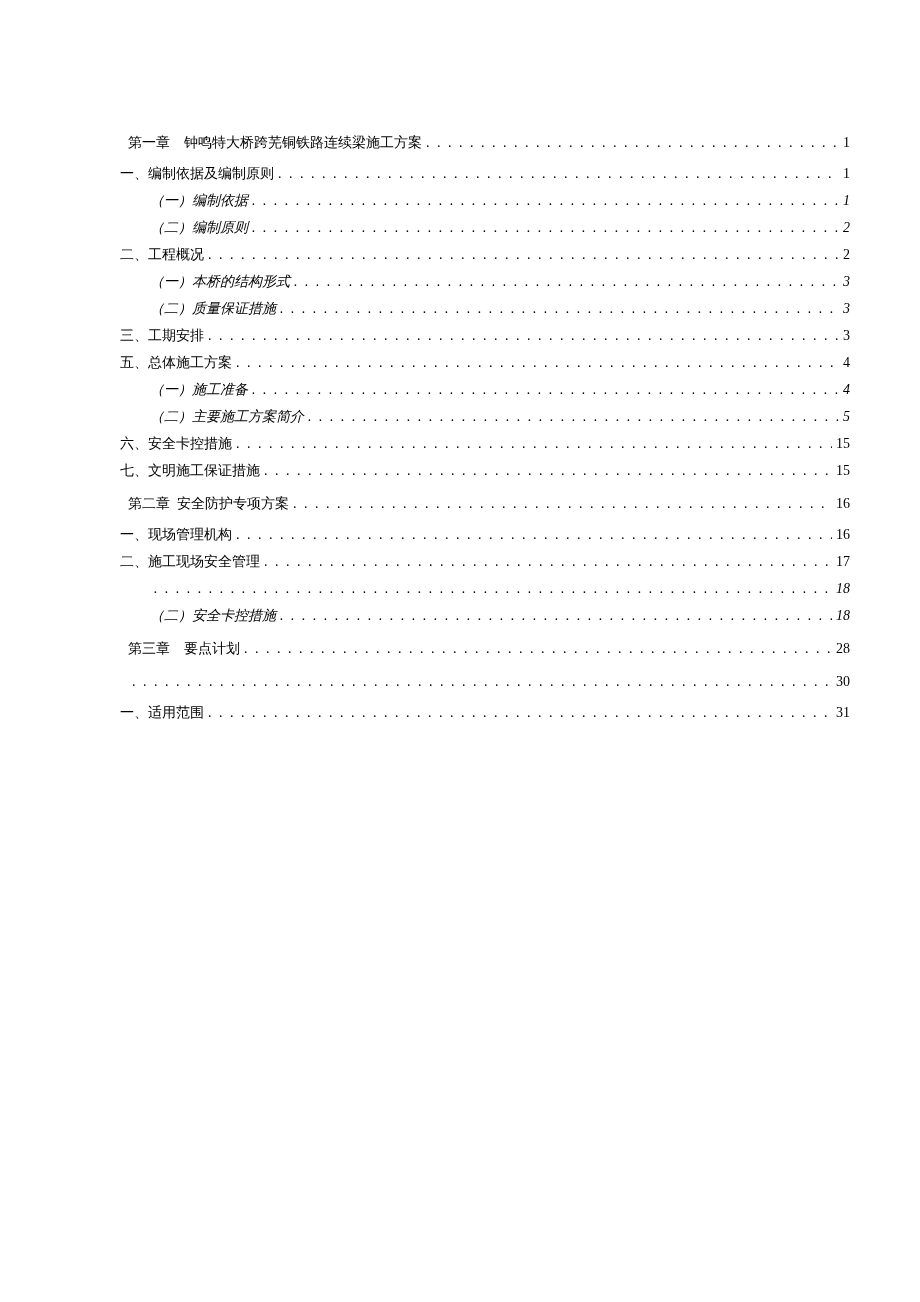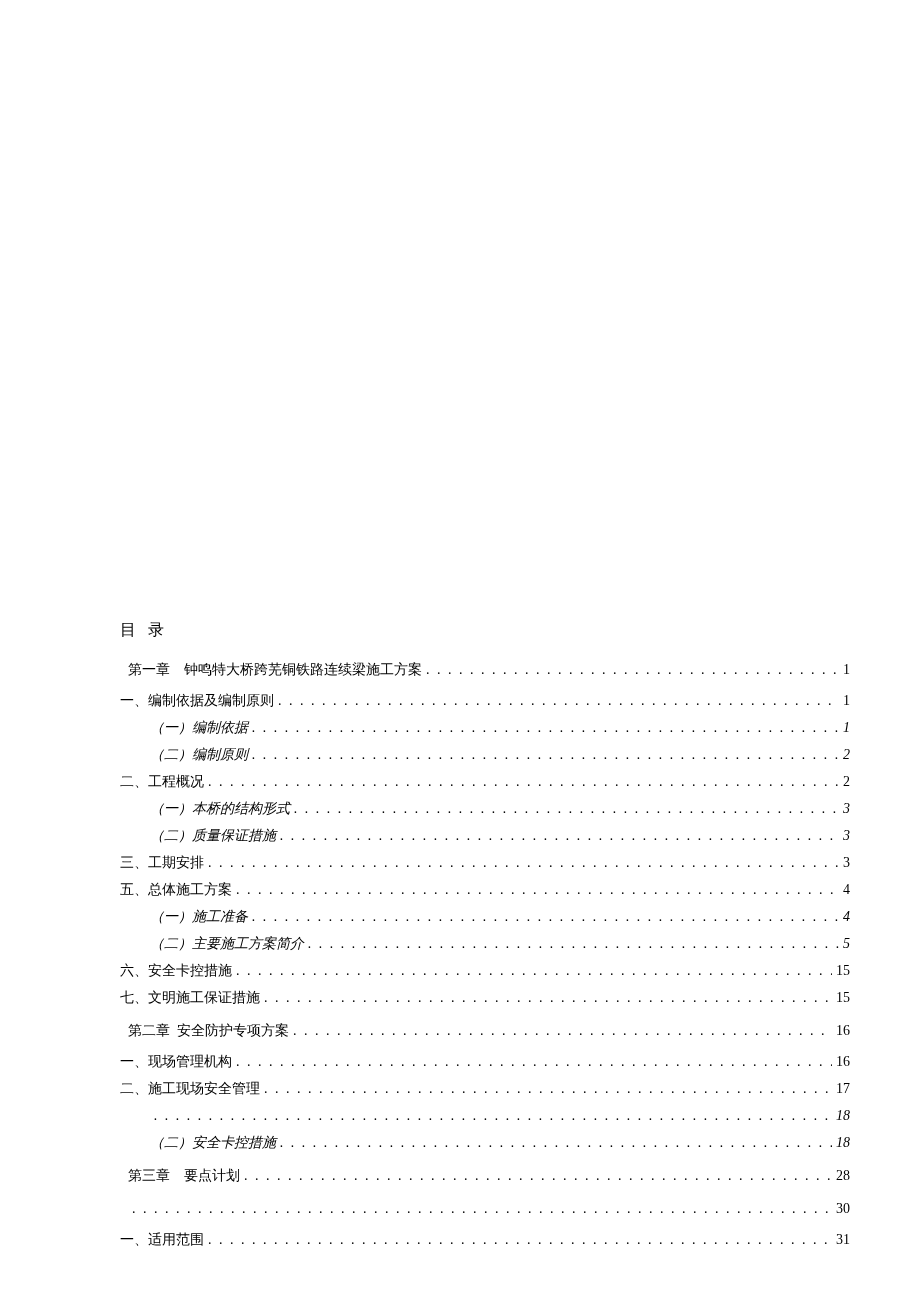--- a/index.html
+++ b/index.html
@@ -60,21 +60,20 @@
       font-style: italic;
     }
     .gap-before {
       margin-top: 10px;
     }
   </style>
 </head>
 <body>
 
 <div class="page">
-  <div class="toc-title">目 录</div>
   <div id="toc-container">
       <div class="toc-line level-chapter">
         <span class="toc-text">第一章 钟鸣特大桥跨芜铜铁路连续梁施工方案</span>
         <span class="toc-dots">. . . . . . . . . . . . . . . . . . . . . . . . . . . . . . . . . . . . . . . . . . . . . . . . . . . . . . . . . . . . . . . . . . . . . . . . . . . . . . . . . . . . . . . . . . . . . . . . . . . . . . . . . . . . . . . . . . . . . . . . . . . . . . . . . . . . . . . . . . . . . . . . . . . . . . . . . . . . . . . . . . . . . . . . . . . .</span>
         <span class="toc-page">1</span>
       </div>
       <div class="toc-line level-1 gap-before">
         <span class="toc-text">一、编制依据及编制原则</span>
         <span class="toc-dots">. . . . . . . . . . . . . . . . . . . . . . . . . . . . . . . . . . . . . . . . . . . . . . . . . . . . . . . . . . . . . . . . . . . . . . . . . . . . . . . . . . . . . . . . . . . . . . . . . . . . . . . . . . . . . . . . . . . . . . . . . . . . . . . . . . . . . . . . . . . . . . . . . . . . . . . . . . . . . . . . . . . . . . . . . . . .</span>
         <span class="toc-page">1</span>

